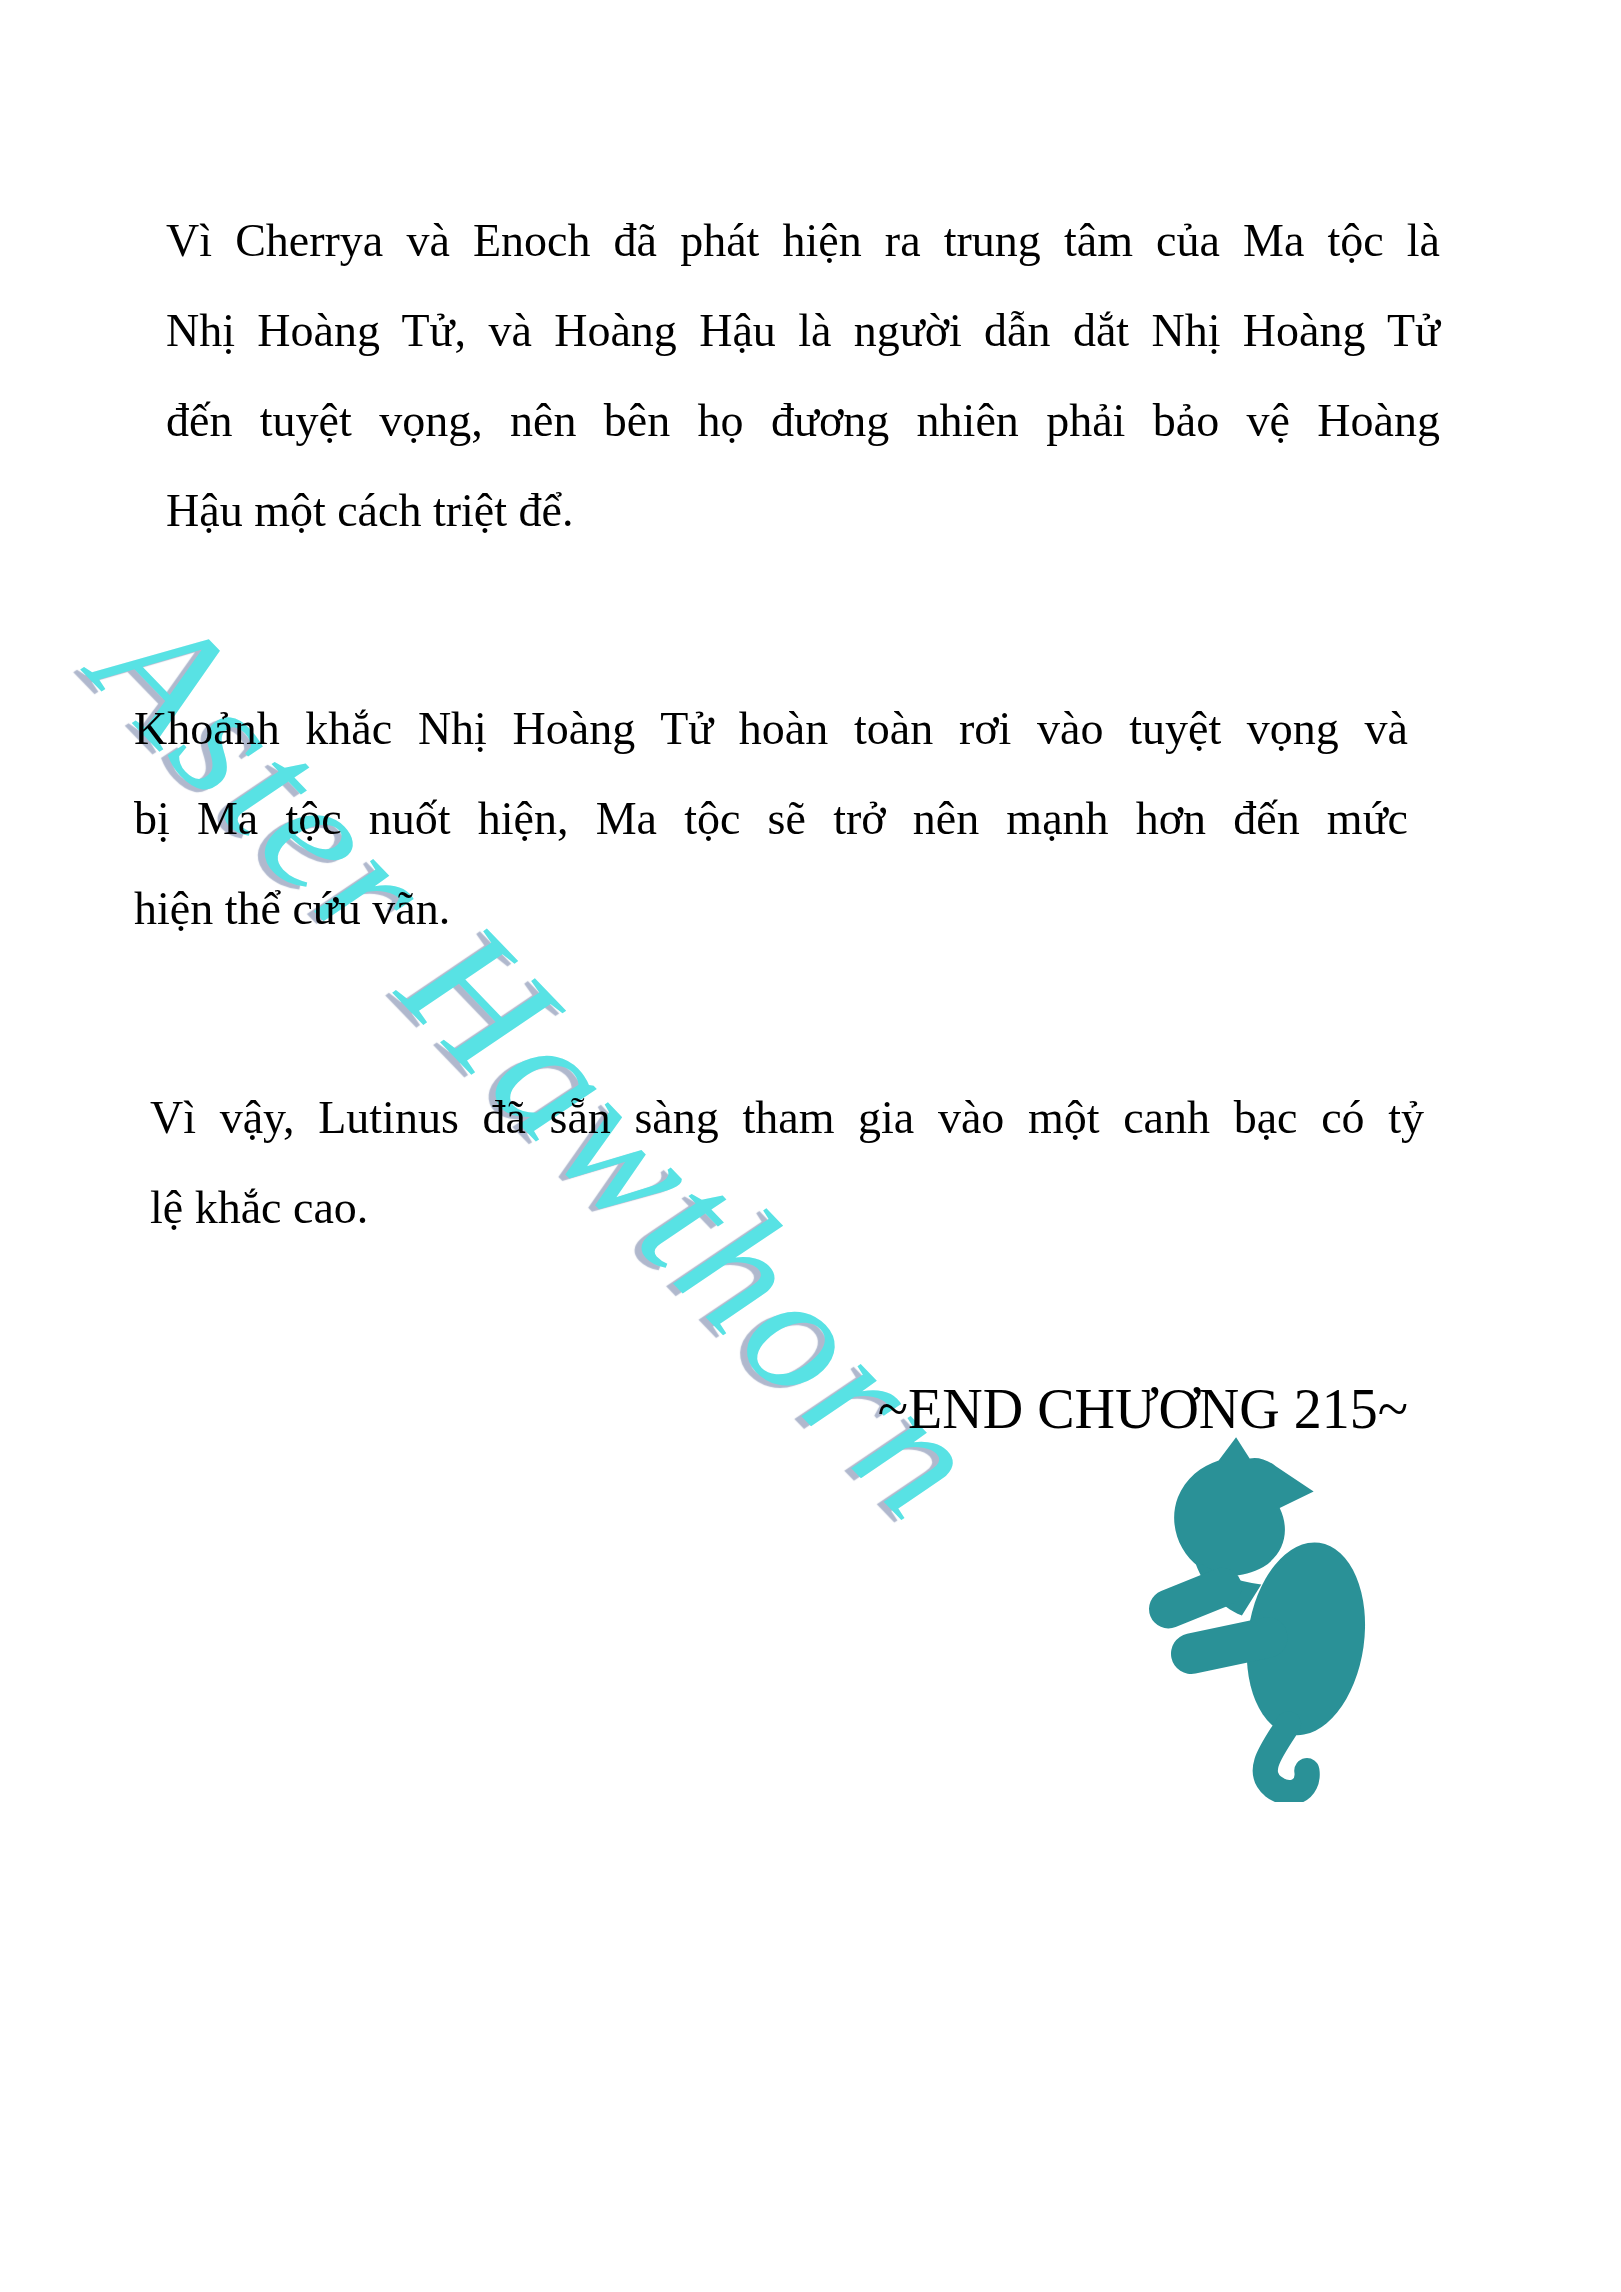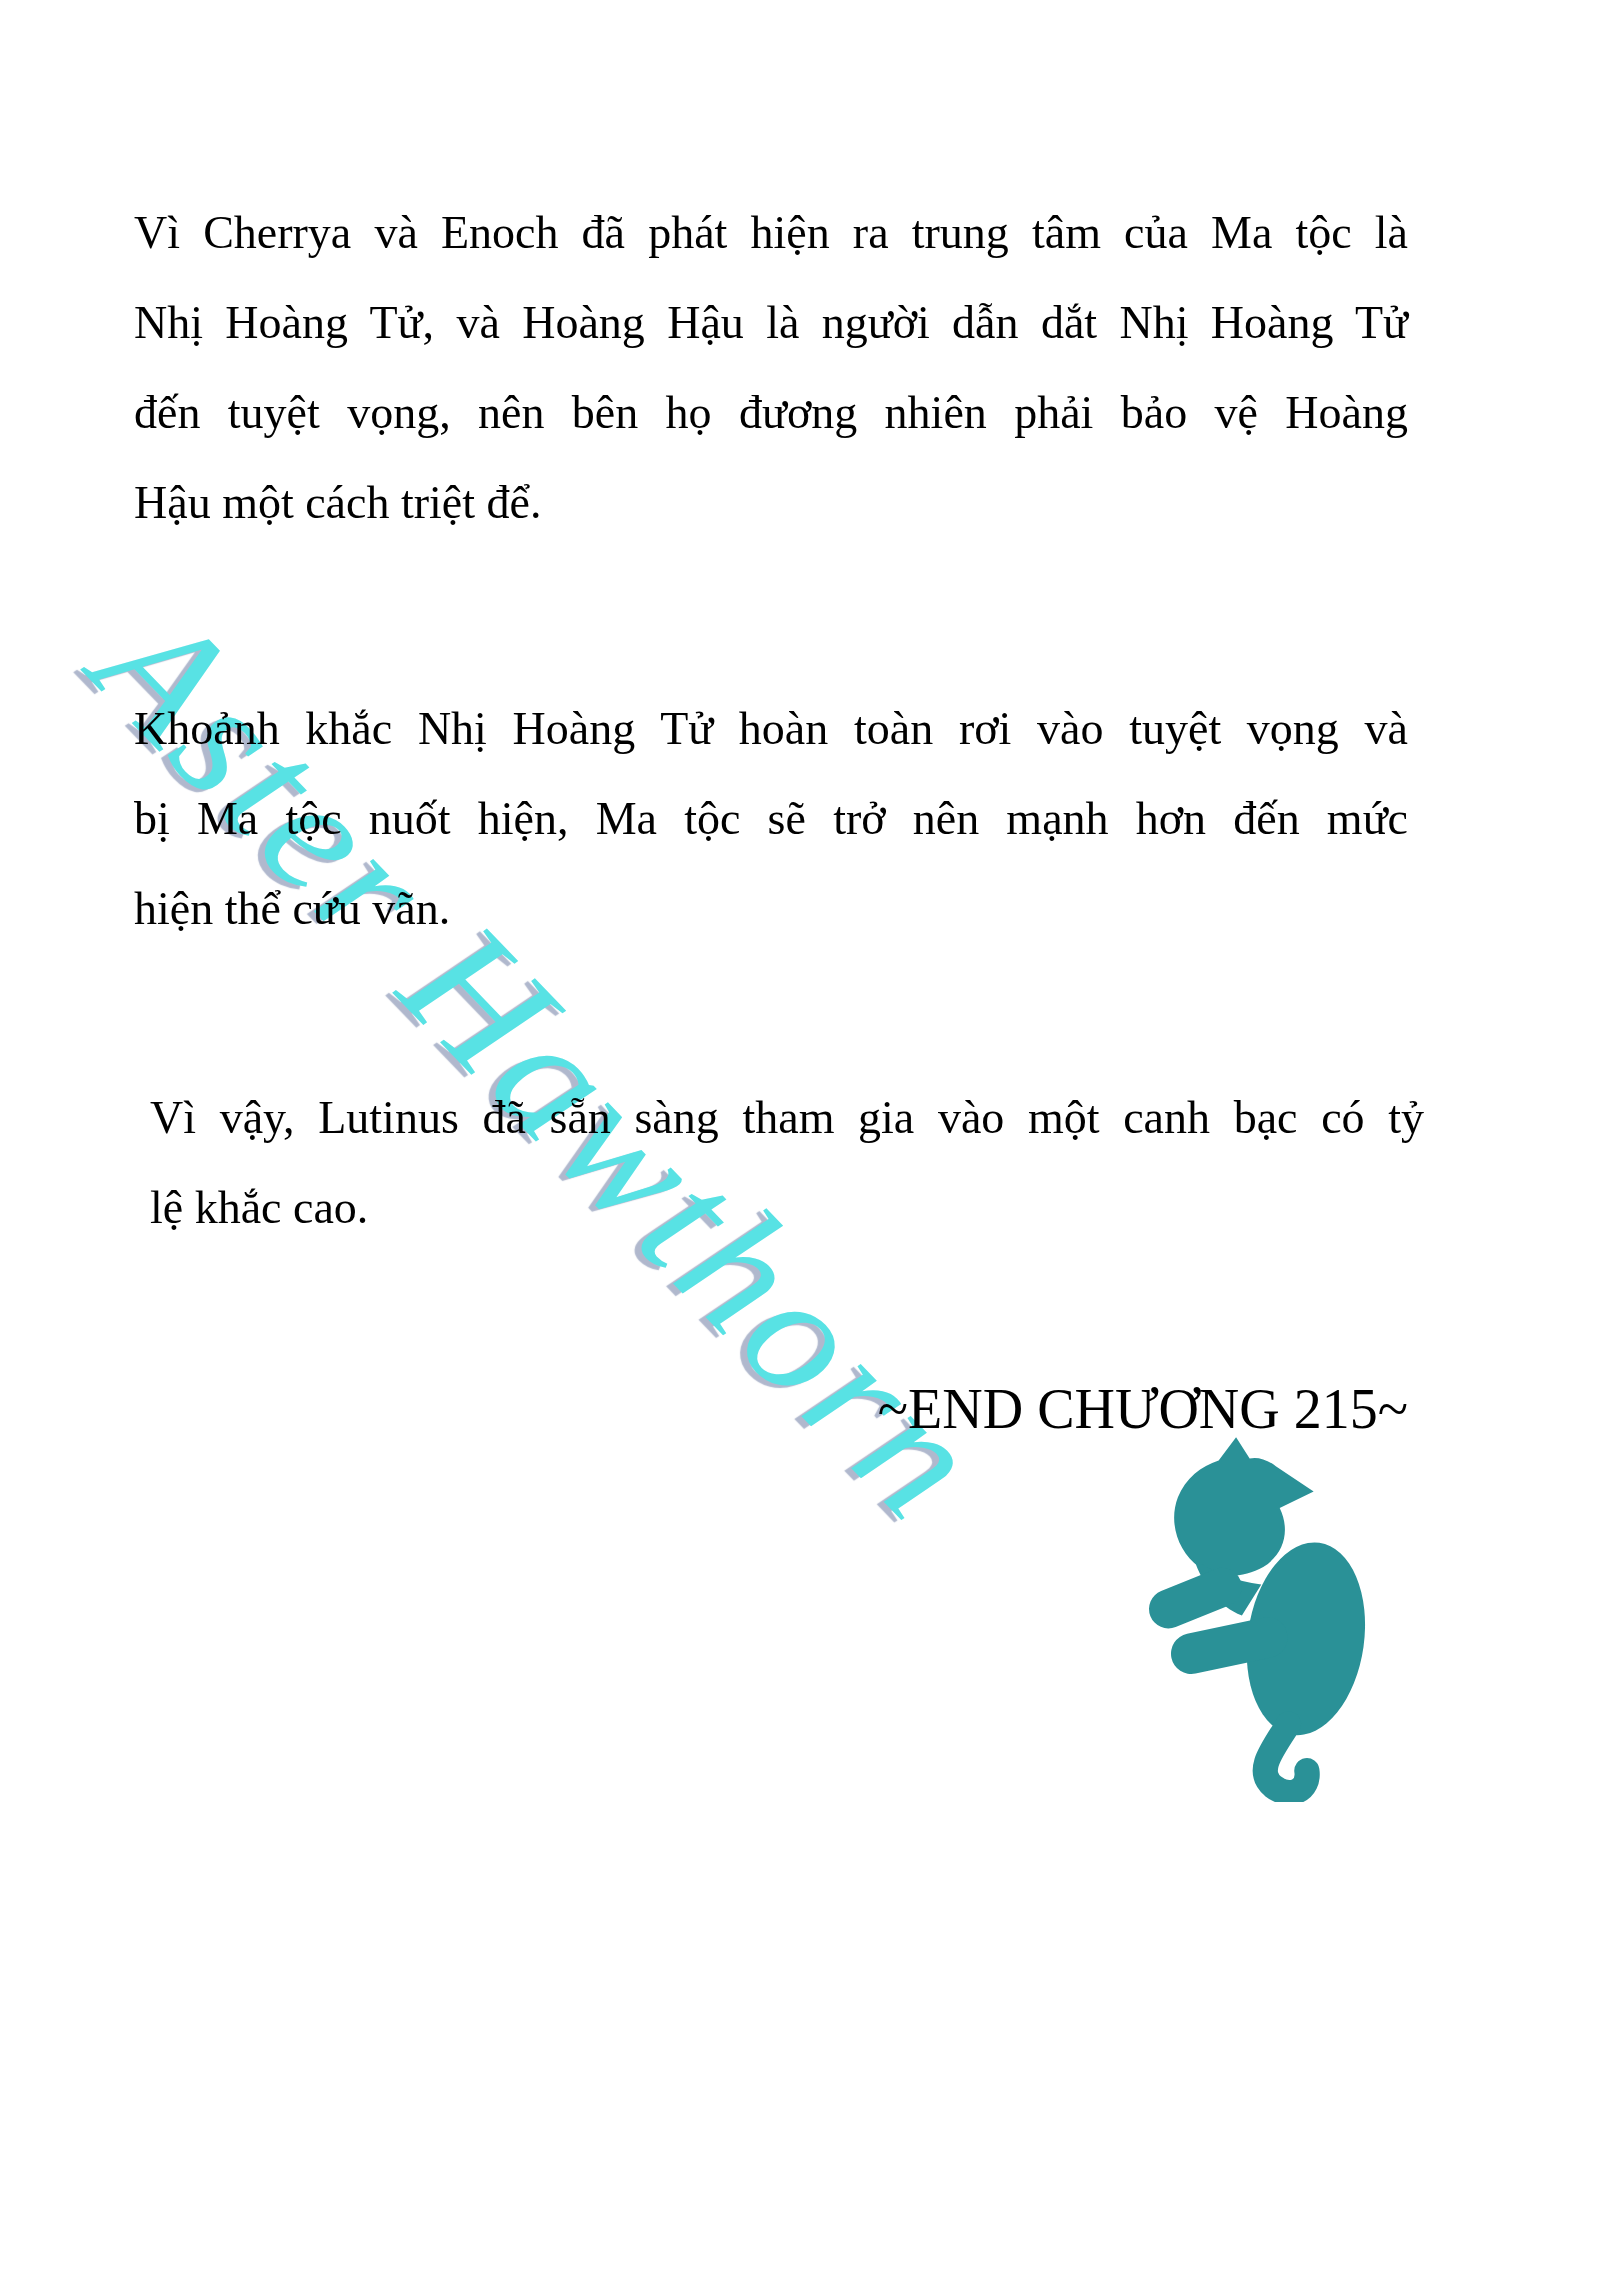--- a/index.html
+++ b/index.html
@@ -28,21 +28,21 @@
   }
   
   .content{
     position:absolute;
     left:134px;width:1274px;top:0;
     z-index:2;
     font-size:46px;
     line-height:90px;
   }
   .para{position:absolute;left:0;width:1274px;}
-  .para-1{top:188px;}
+  .para-1{top:196px;margin-left:32px;}
   .para-2{top:684px;}
   .para-3{top:1073px;margin-left:16px;}
   .line{
     text-align:justify;
     text-align-last:justify;
     white-space:nowrap;
   }
   .line.last{
     text-align:right;
     text-align-last:left;

